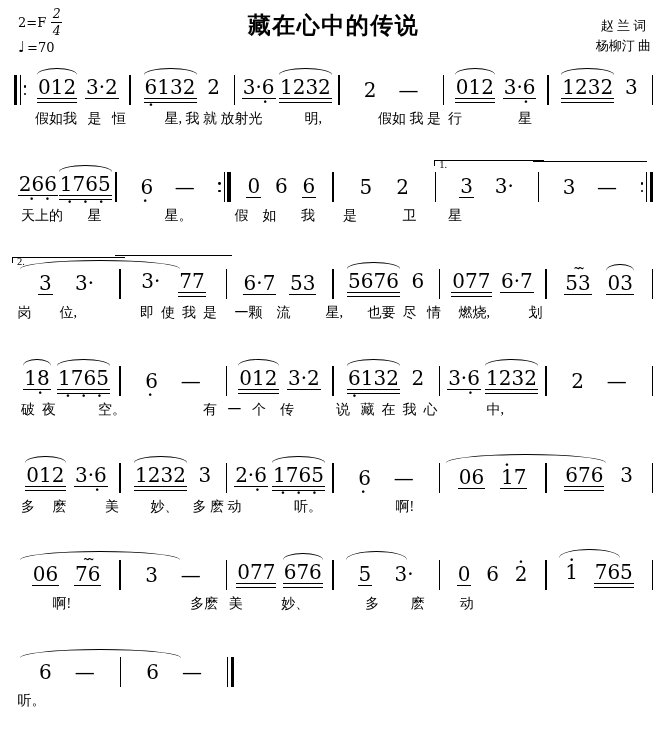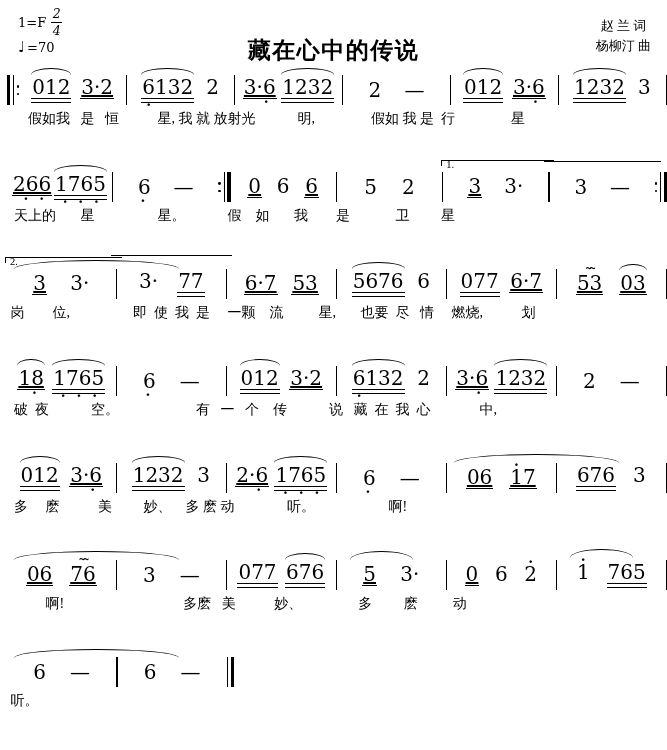--- a/index.html
+++ b/index.html
@@ -8,31 +8,31 @@
   #page { position:relative; width:667px; height:750px; padding-top:4px; background:#fff; }
 
   
   .header { position:relative; height:54px; }
   .keysig { position:absolute; left:18px; top:4px; font-family:"DejaVu Serif",serif; font-size:13px; }
   .krow { display:flex; align-items:center; gap:5px; }
   .frac { display:inline-flex; flex-direction:column; align-items:center; line-height:1; font-size:12.5px; }
   .fline { width:11px; height:1px; background:#000; margin:1.5px 0; }
   .tempo { margin-top:1px; font-size:13px; gap:2px; }
   .nq { font-family:"DejaVu Sans",sans-serif; font-size:15px; }
-  .title { position:absolute; left:50%; top:6px; transform:translateX(-50%); font-size:23px; font-weight:bold; letter-spacing:1.5px; white-space:nowrap;margin-top:25px; }
+  .title { position:absolute; left:50%; top:6px; transform:translateX(-50%); font-size:23px; font-weight:bold; letter-spacing:1.5px; white-space:nowrap; }
   .credits { position:absolute; right:16px; top:12px; font-size:13px; line-height:1.5; text-align:center; }
 
   
-  #score { padding:0 0;margin-left:7px; }
+  #score { padding:0 14px; }
   .system { height:97px; padding-top:17px; }
   .staff { display:flex; align-items:center; }
   .measure { flex:1 1 0; display:flex; align-items:baseline; justify-content:space-evenly; position:relative; padding:0 3px; }
   .grp { position:relative; display:inline-block; font-family:"DejaVu Serif",serif; font-size:20px; line-height:1.05; }
   .grp .t { display:inline-block; padding:0 1px; }
-  .grp.u1 .t { border-bottom:1.4px solid #000;text-decoration:underline; }
+  .grp.u1 .t { border-bottom:1.4px solid #000; }
   .grp.u2 .t { border-bottom:1.4px solid #000; }
   .grp.u2 { border-bottom:1.4px solid #000; padding-bottom:2.5px; }
   .slur { position:absolute; left:0; right:0; top:-9px; height:7px;
           border-top:1.5px solid #000; border-radius:50% / 100% 100% 0 0; }
   .db { position:absolute; top:100%; left:0; width:100%; font-size:14px; line-height:6px; font-weight:bold; text-align:center; letter-spacing:3px; }
   .db.l { text-align:left; padding-left:5px; }
   .db.r { text-align:right; padding-right:5px; }
   .da { position:absolute; bottom:calc(100% - 1px); left:0; width:100%; font-size:14px; line-height:6px; font-weight:bold; text-align:center; }
   .da.l { width:52%; }
   .mord { position:absolute; bottom:calc(100% + 1px); left:50%; transform:translateX(-50%); font-size:10px; font-weight:bold; letter-spacing:-2px; line-height:7px; font-family:"DejaVu Sans Mono",monospace; }
@@ -50,21 +50,21 @@
   .mspace { display:block; }
   .lyr { white-space:pre; font-size:14px; line-height:17px; margin-top:5px; }
 </style>
 </head>
 <body>
 
 <div id="page">
   <div class="header">
     <div class="keysig">
       <div class="krow">
-        <span>1=F</span>
+        <span>2=F</span>
         <span class="frac">
           <i>2</i>
           <i class="fline"></i>
           <i>4</i>
         </span>
       </div>
       <div class="krow tempo">
         <span class="nq">♩</span>
         <span>=70</span>
       </div>

